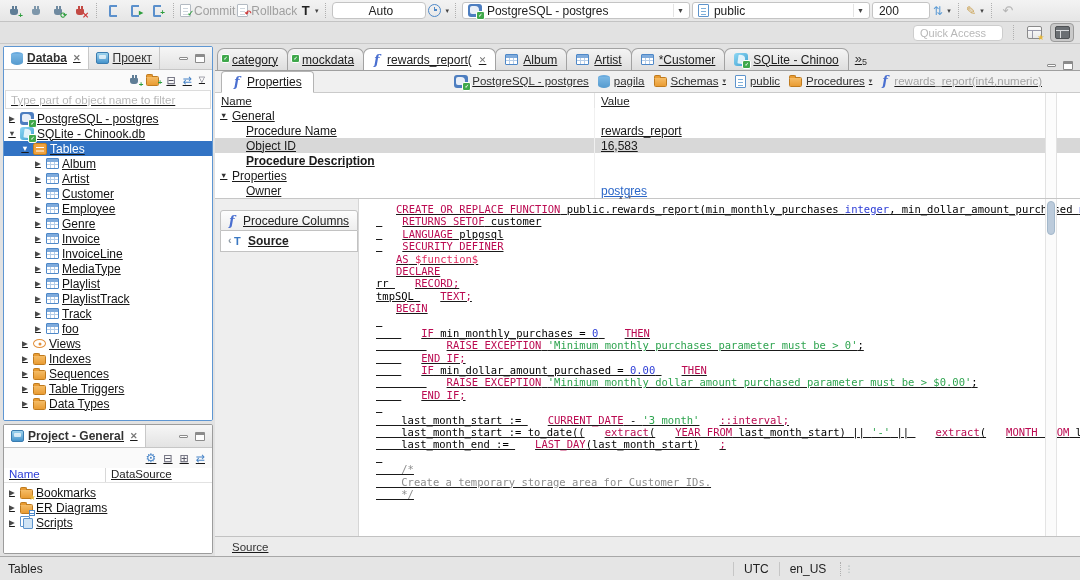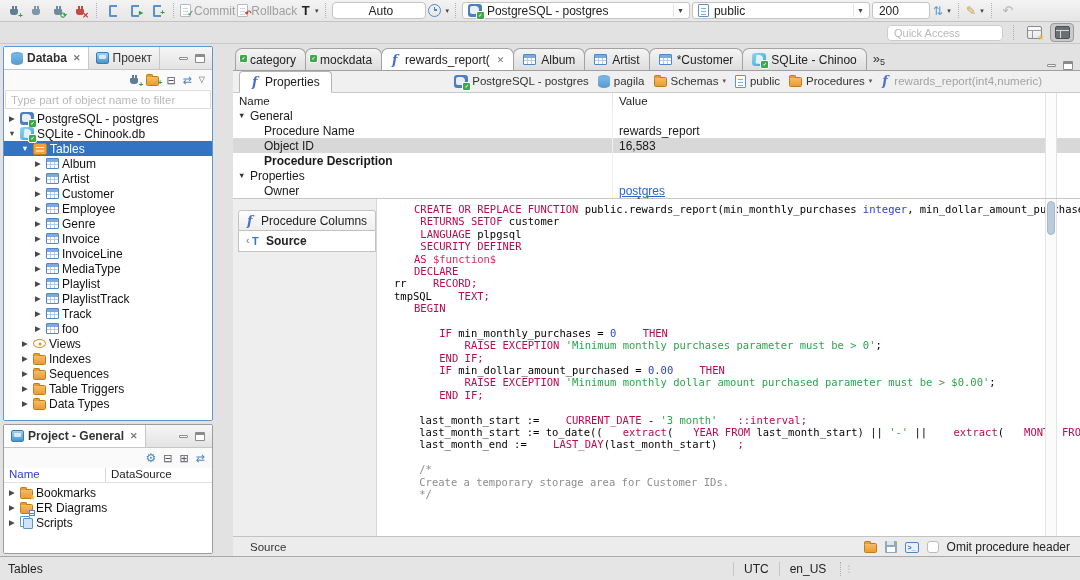--- a/index.html
+++ b/index.html
@@ -12,25 +12,25 @@
   border-bottom:1px solid #c3c3c3;padding:0 4px;gap:2px;}
 .tbtn{height:18px;min-width:20px;display:flex;align-items:center;justify-content:center;gap:3px;}
 .tlabel{font-size:12px;color:#9f9f9f;}
 .tsep{width:0;height:15px;border-left:1px dotted #b0b0b0;margin:0 4px;}
 .combo{height:17px;background:#fff;border:1px solid #c4c4c4;border-radius:3px;display:flex;align-items:center;gap:5px;padding:0 2px 0 5px;font-size:12px;color:#222;}
 .combo.auto{width:94px;justify-content:center;border-radius:4px;}
 .combo.db{width:228px;} .combo.schema{width:178px;}
 .dropbox{width:14px;height:13px;display:flex;align-items:center;justify-content:center;font-size:7px;color:#444;border-left:1px solid #e4e4e4;margin-left:auto;}
 .fetch{width:58px;height:17px;border:1px solid #c4c4c4;border-radius:3px;font-size:12px;padding:0 6px;color:#222;background:#fff;}
 .trow2{height:22px;flex:none;display:flex;align-items:center;justify-content:flex-end;background:#e2e2e2;border-bottom:1px solid #c9c9c9;padding:0 6px;gap:6px;}
-.qa{width:116px;height:16px;border:1px solid #cdcdcd;border-radius:4px;background:#fff;font-size:11px;padding:0 6px;color:#555;}
+.qa{width:90px;height:16px;border:1px solid #cdcdcd;border-radius:4px;background:#fff;font-size:11px;padding:0 6px;color:#555;}
 .qa::placeholder{color:#b8b8b8;}
 .persp-active{width:24px;height:19px;background:#cacaca;border:1px solid #9b9b9b;border-radius:4px;display:flex;align-items:center;justify-content:center;}
 
-.workbench{flex:1;display:flex;gap:20px;padding:2px 0 0 3px;background:#e2e2e2;min-height:0;}
+.workbench{flex:1;display:flex;gap:2px;padding:2px 0 0 3px;background:#e2e2e2;min-height:0;text-decoration:underline;}
 .leftcol{width:210px;flex:none;display:flex;flex-direction:column;gap:3px;padding-bottom:2px;}
 .panel{background:#fff;display:flex;flex-direction:column;overflow:hidden;}
 .nav-panel{flex:1;border:1px solid #5e96d2;border-radius:2px;min-height:0;}
 .proj-panel{height:130px;flex:none;border:1px solid #9c9c9c;border-radius:2px;}
 .ptabs{height:23px;flex:none;display:flex;align-items:stretch;background:linear-gradient(#f6f6f6,#e3e3e3);border-bottom:1px solid #c6c6c6;}
 .ptab{display:flex;align-items:center;gap:4px;padding:0 7px;font-size:12px;color:#333;border-right:1px solid #c8c8c8;white-space:nowrap;}
 .ptab.active{background:#fff;font-weight:bold;}
 .x{font-size:9px;color:#777;margin-left:2px;}
 .wctrl{margin-left:auto;display:flex;align-items:center;gap:7px;padding:0 7px;}
 .win-min{width:9px;height:3px;border:1px solid #8b8b8b;background:#fdfdfd;border-radius:1px;}
@@ -598,27 +598,20 @@
             <div class="cl"><span class="cc">    */</span></div>
           </div>
         <div class="vscroll2">
             <div class="thumb"></div>
           </div>
       </div>
     </div>
 
     <div class="estatus">
       <span>Source</span>
-      <span class="right">
-        <span class="ic ic-folder"></span>
-        <span class="ic ic-save"></span>
-        <span class="ic ic-console"></span>
-        <span class="cbx"></span>
-        <span class="omit">Omit procedure header</span>
-      </span>
     </div>
   </div>
 </div>
 
 <div class="statusbar">
   <span>Tables</span>
   <span class="sbright">
     <span class="sbdiv"></span>
     <span class="sbitem">UTC</span>
     <span class="sbdiv"></span>

